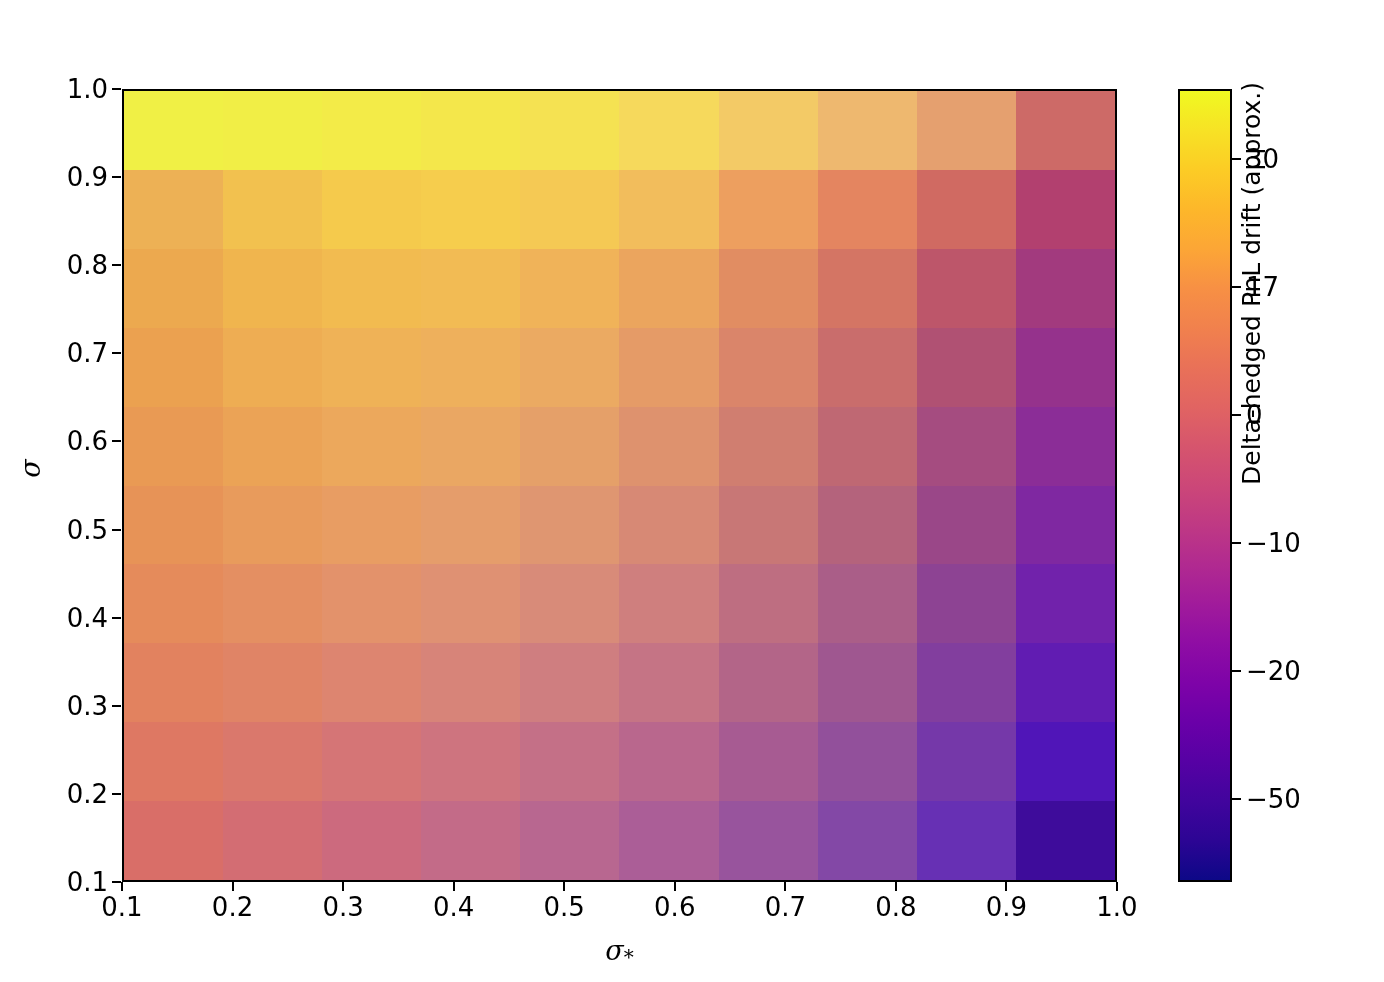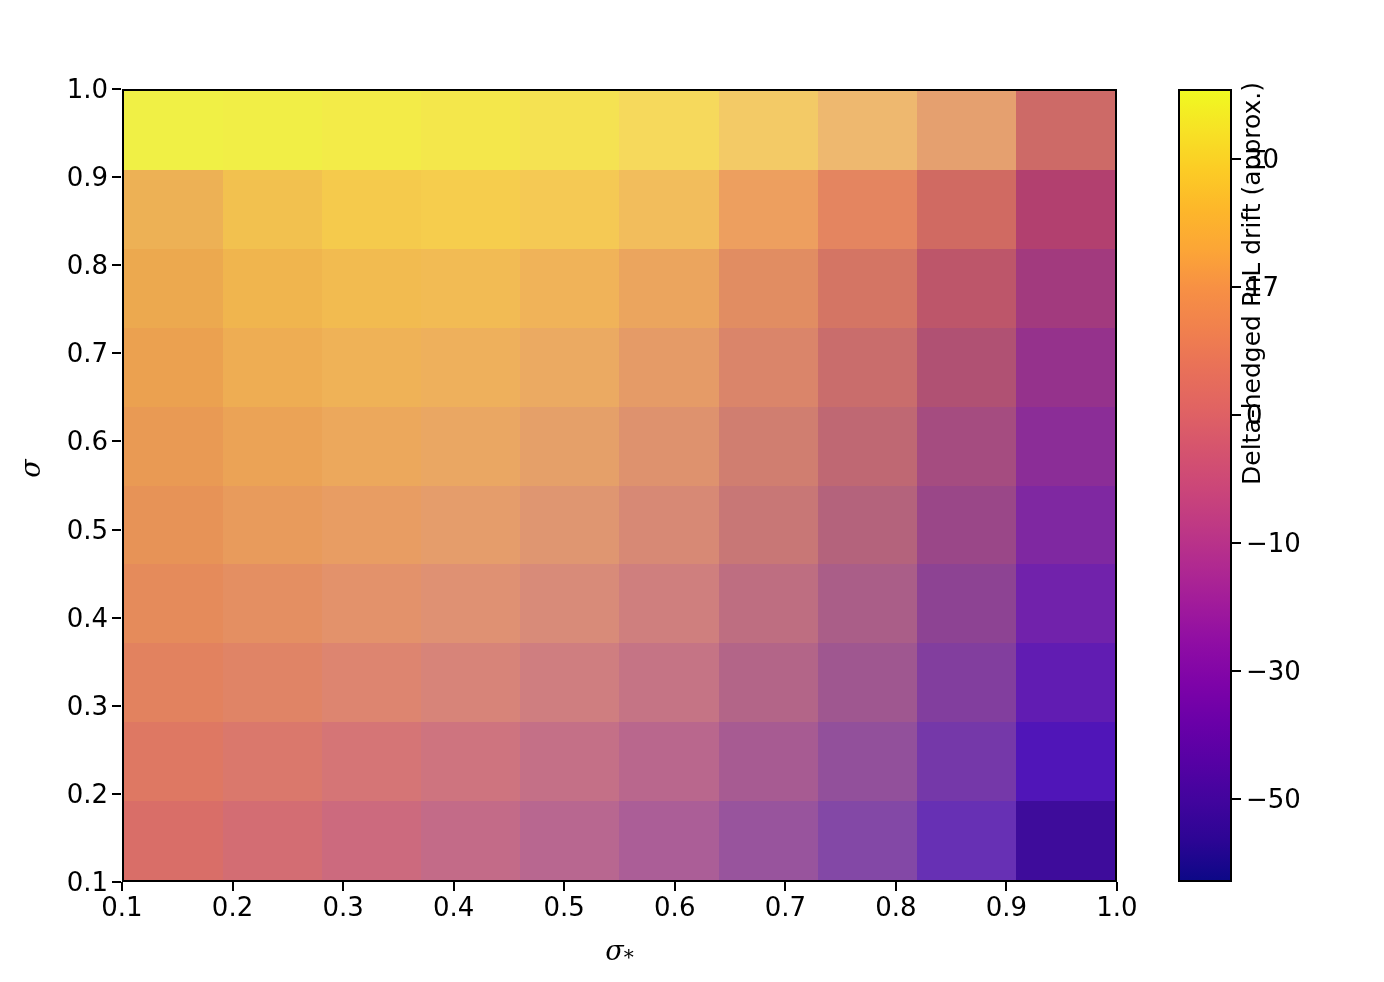--- a/index.html
+++ b/index.html
@@ -354,19 +354,19 @@
   <div id="colorbar-ticks">
       <div class="cbtick-mark" style="left: 1232px; top: 158.347px; position: absolute;"></div>
       <div class="cbtick-label" style="left: 1246px; top: 159.347px; position: absolute;">30</div>
       <div class="cbtick-mark" style="left: 1232px; top: 286.25px; position: absolute;"></div>
       <div class="cbtick-label" style="left: 1246px; top: 287.25px; position: absolute;">17</div>
       <div class="cbtick-mark" style="left: 1232px; top: 414.153px; position: absolute;"></div>
       <div class="cbtick-label" style="left: 1246px; top: 415.153px; position: absolute;">0</div>
       <div class="cbtick-mark" style="left: 1232px; top: 542.056px; position: absolute;"></div>
       <div class="cbtick-label" style="left: 1246px; top: 543.056px; position: absolute;">−10</div>
       <div class="cbtick-mark" style="left: 1232px; top: 669.96px; position: absolute;"></div>
-      <div class="cbtick-label" style="left: 1246px; top: 670.96px; position: absolute;">−30</div>
+      <div class="cbtick-label" style="left: 1246px; top: 670.96px; position: absolute;">−20</div>
       <div class="cbtick-mark" style="left: 1232px; top: 797.863px; position: absolute;"></div>
       <div class="cbtick-label" style="left: 1246px; top: 798.863px; position: absolute;">−50</div>
     </div>
   <div id="colorbar-label">Delta-hedged PnL drift (approx.)</div>
 
 </div>
 
 </body></html>

